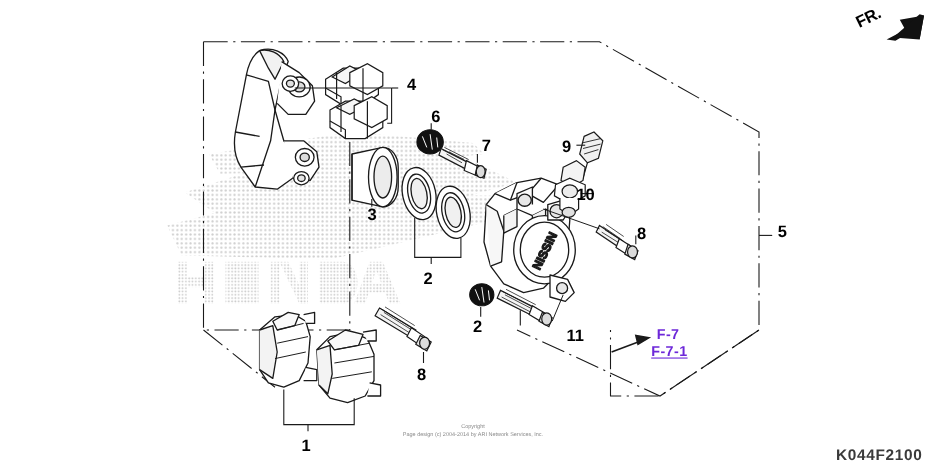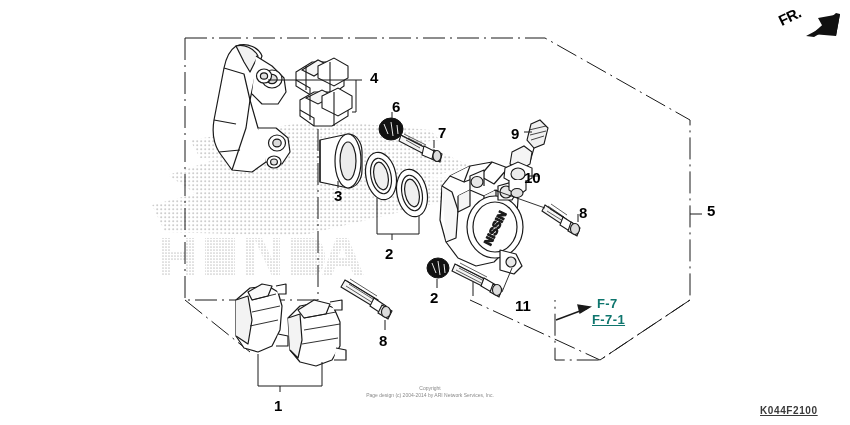--- a/index.html
+++ b/index.html
@@ -32,34 +32,33 @@
     font-weight: bold;
     color: #000000;
     line-height: 1;
     white-space: nowrap;
   }
   .ref-label {
     position: absolute;
     font-family: "Liberation Sans", sans-serif;
     font-size: 13px;
     font-weight: bold;
-    color: #0f766e;
+    color: #6d28d9;
     line-height: 1.15;
     letter-spacing: 0.4px;
     white-space: nowrap;
   }
   .partnum {
     position: absolute;
     font-family: "Liberation Sans", sans-serif;
-    font-size: 10px;
+    font-size: 14px;
     font-weight: bold;
     color: #3a3a3a;
     letter-spacing: 0.6px;
     white-space: nowrap;
-    text-decoration: underline;
   }
   .copyright {
     position: absolute;
     font-family: "Liberation Sans", sans-serif;
     font-size: 5px;
     color: #8a8a8a;
     text-align: center;
     line-height: 1.5;
     white-space: nowrap;
   }

